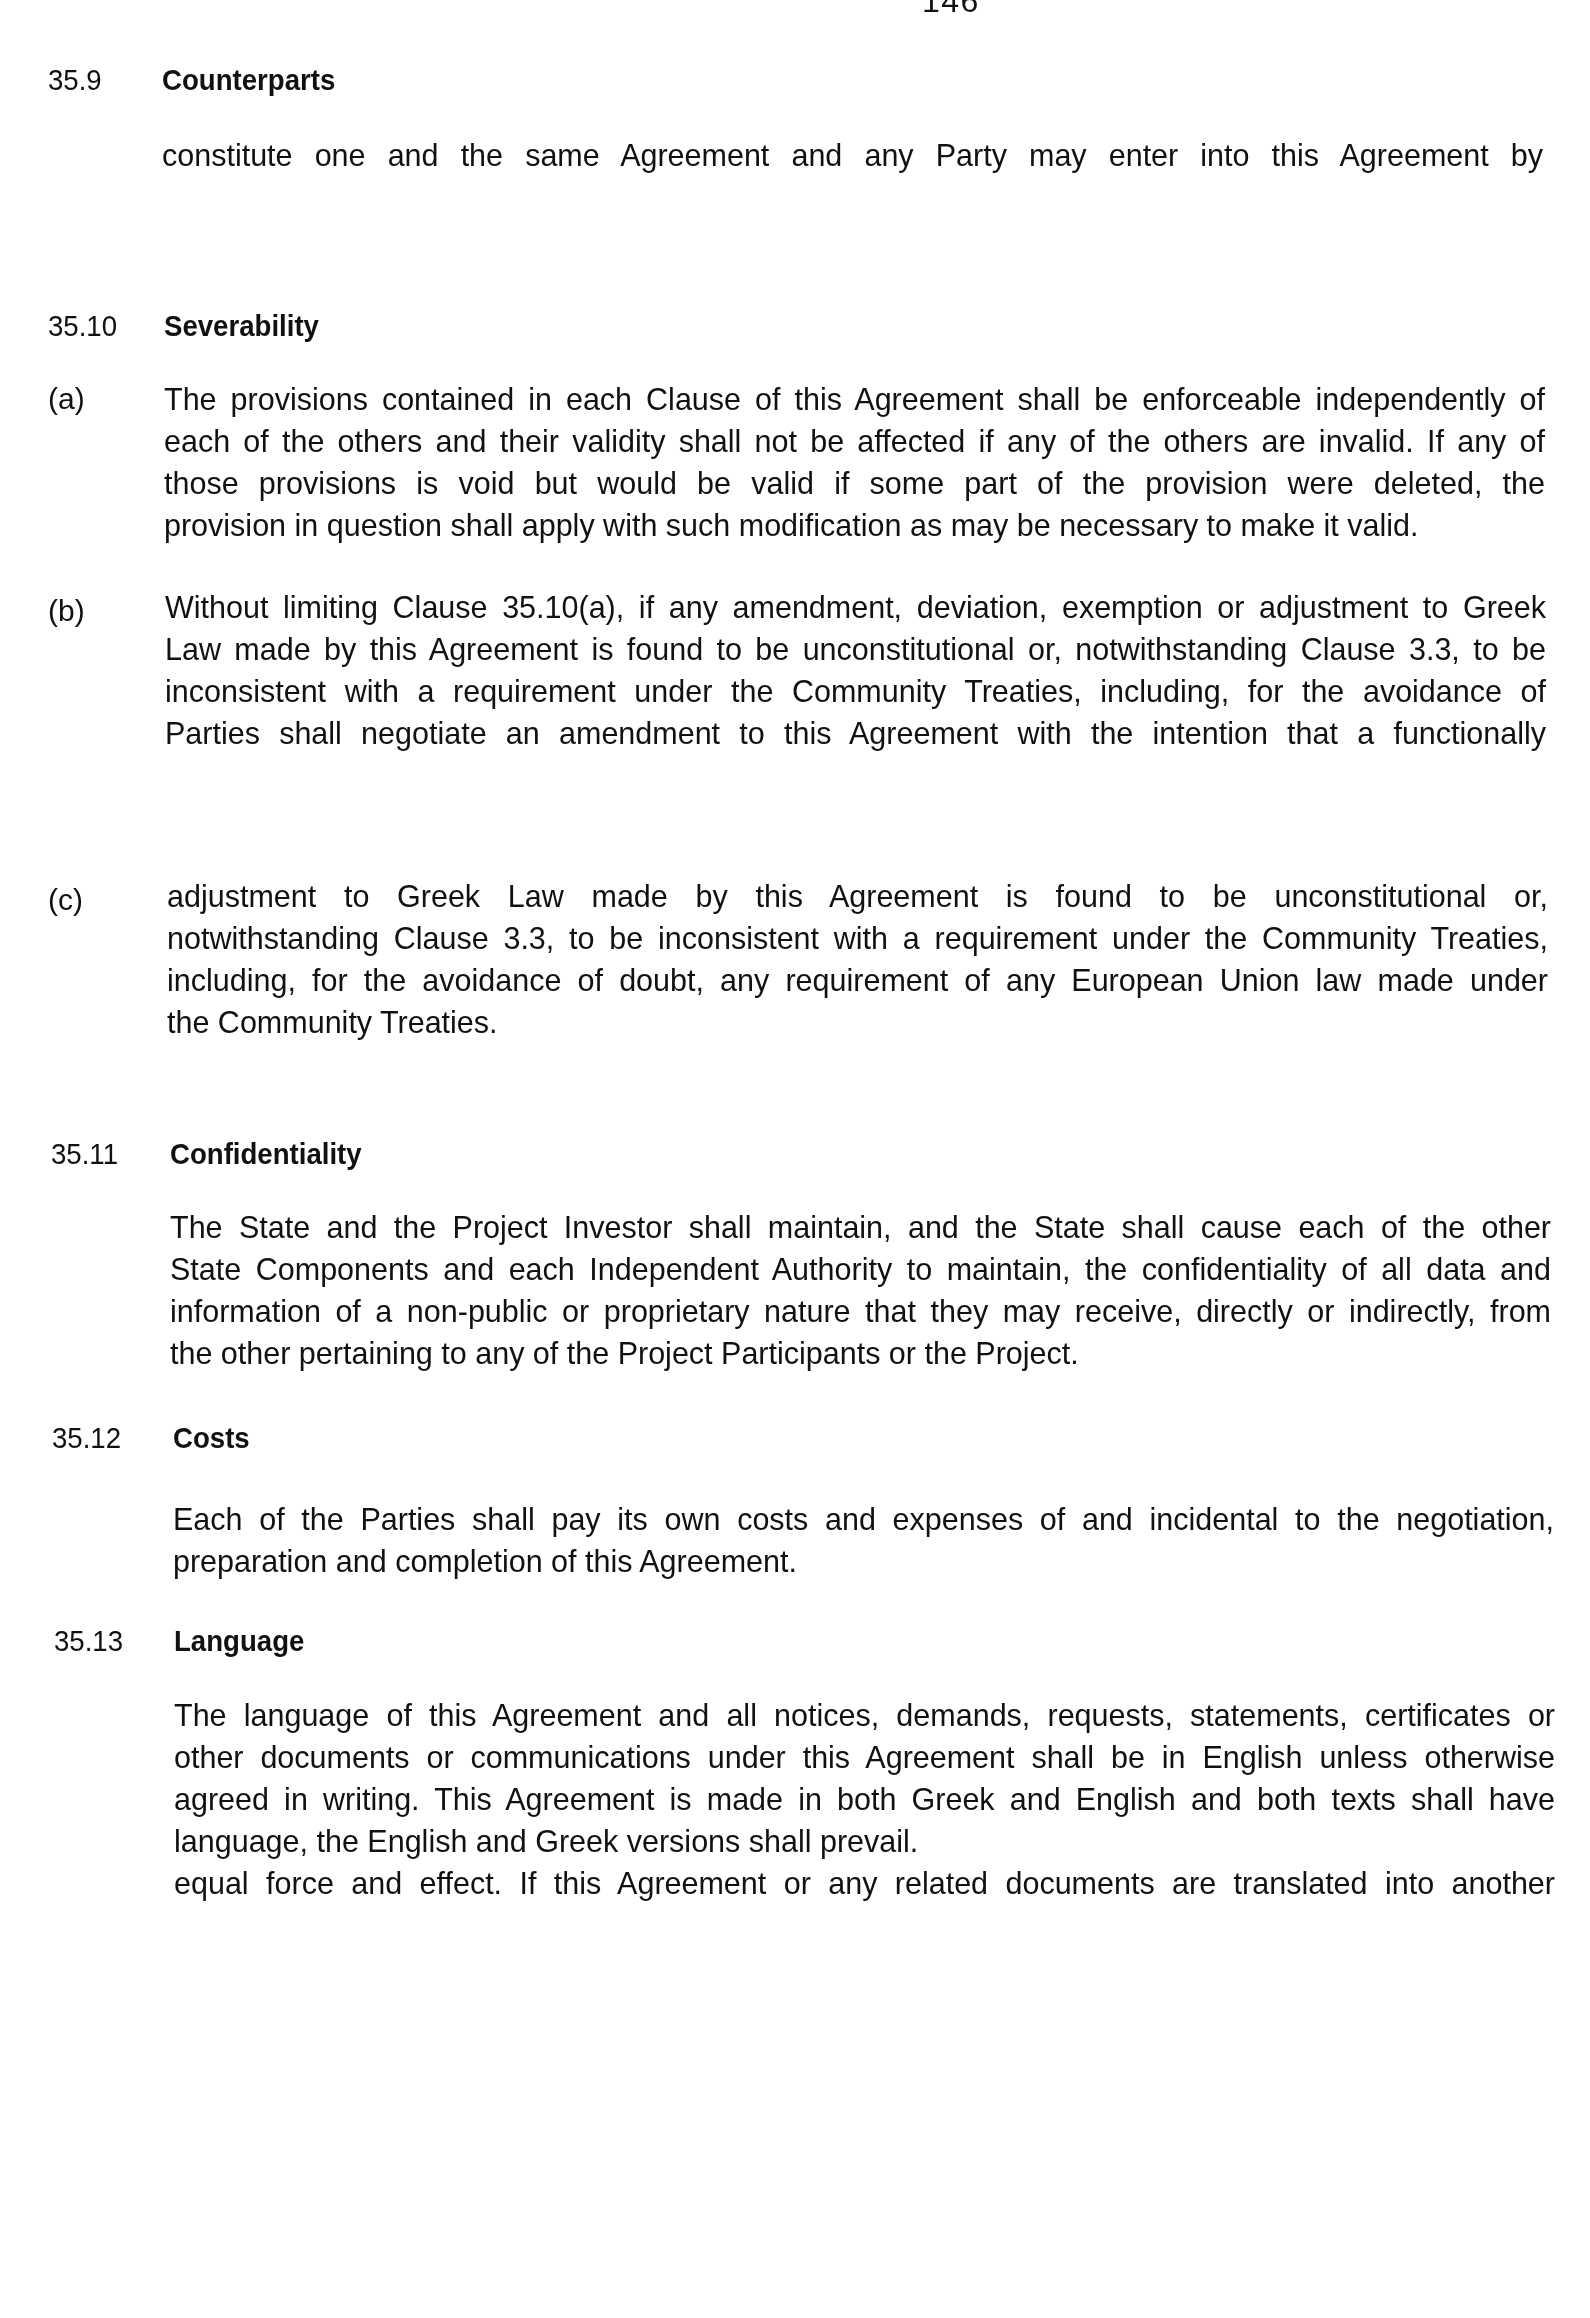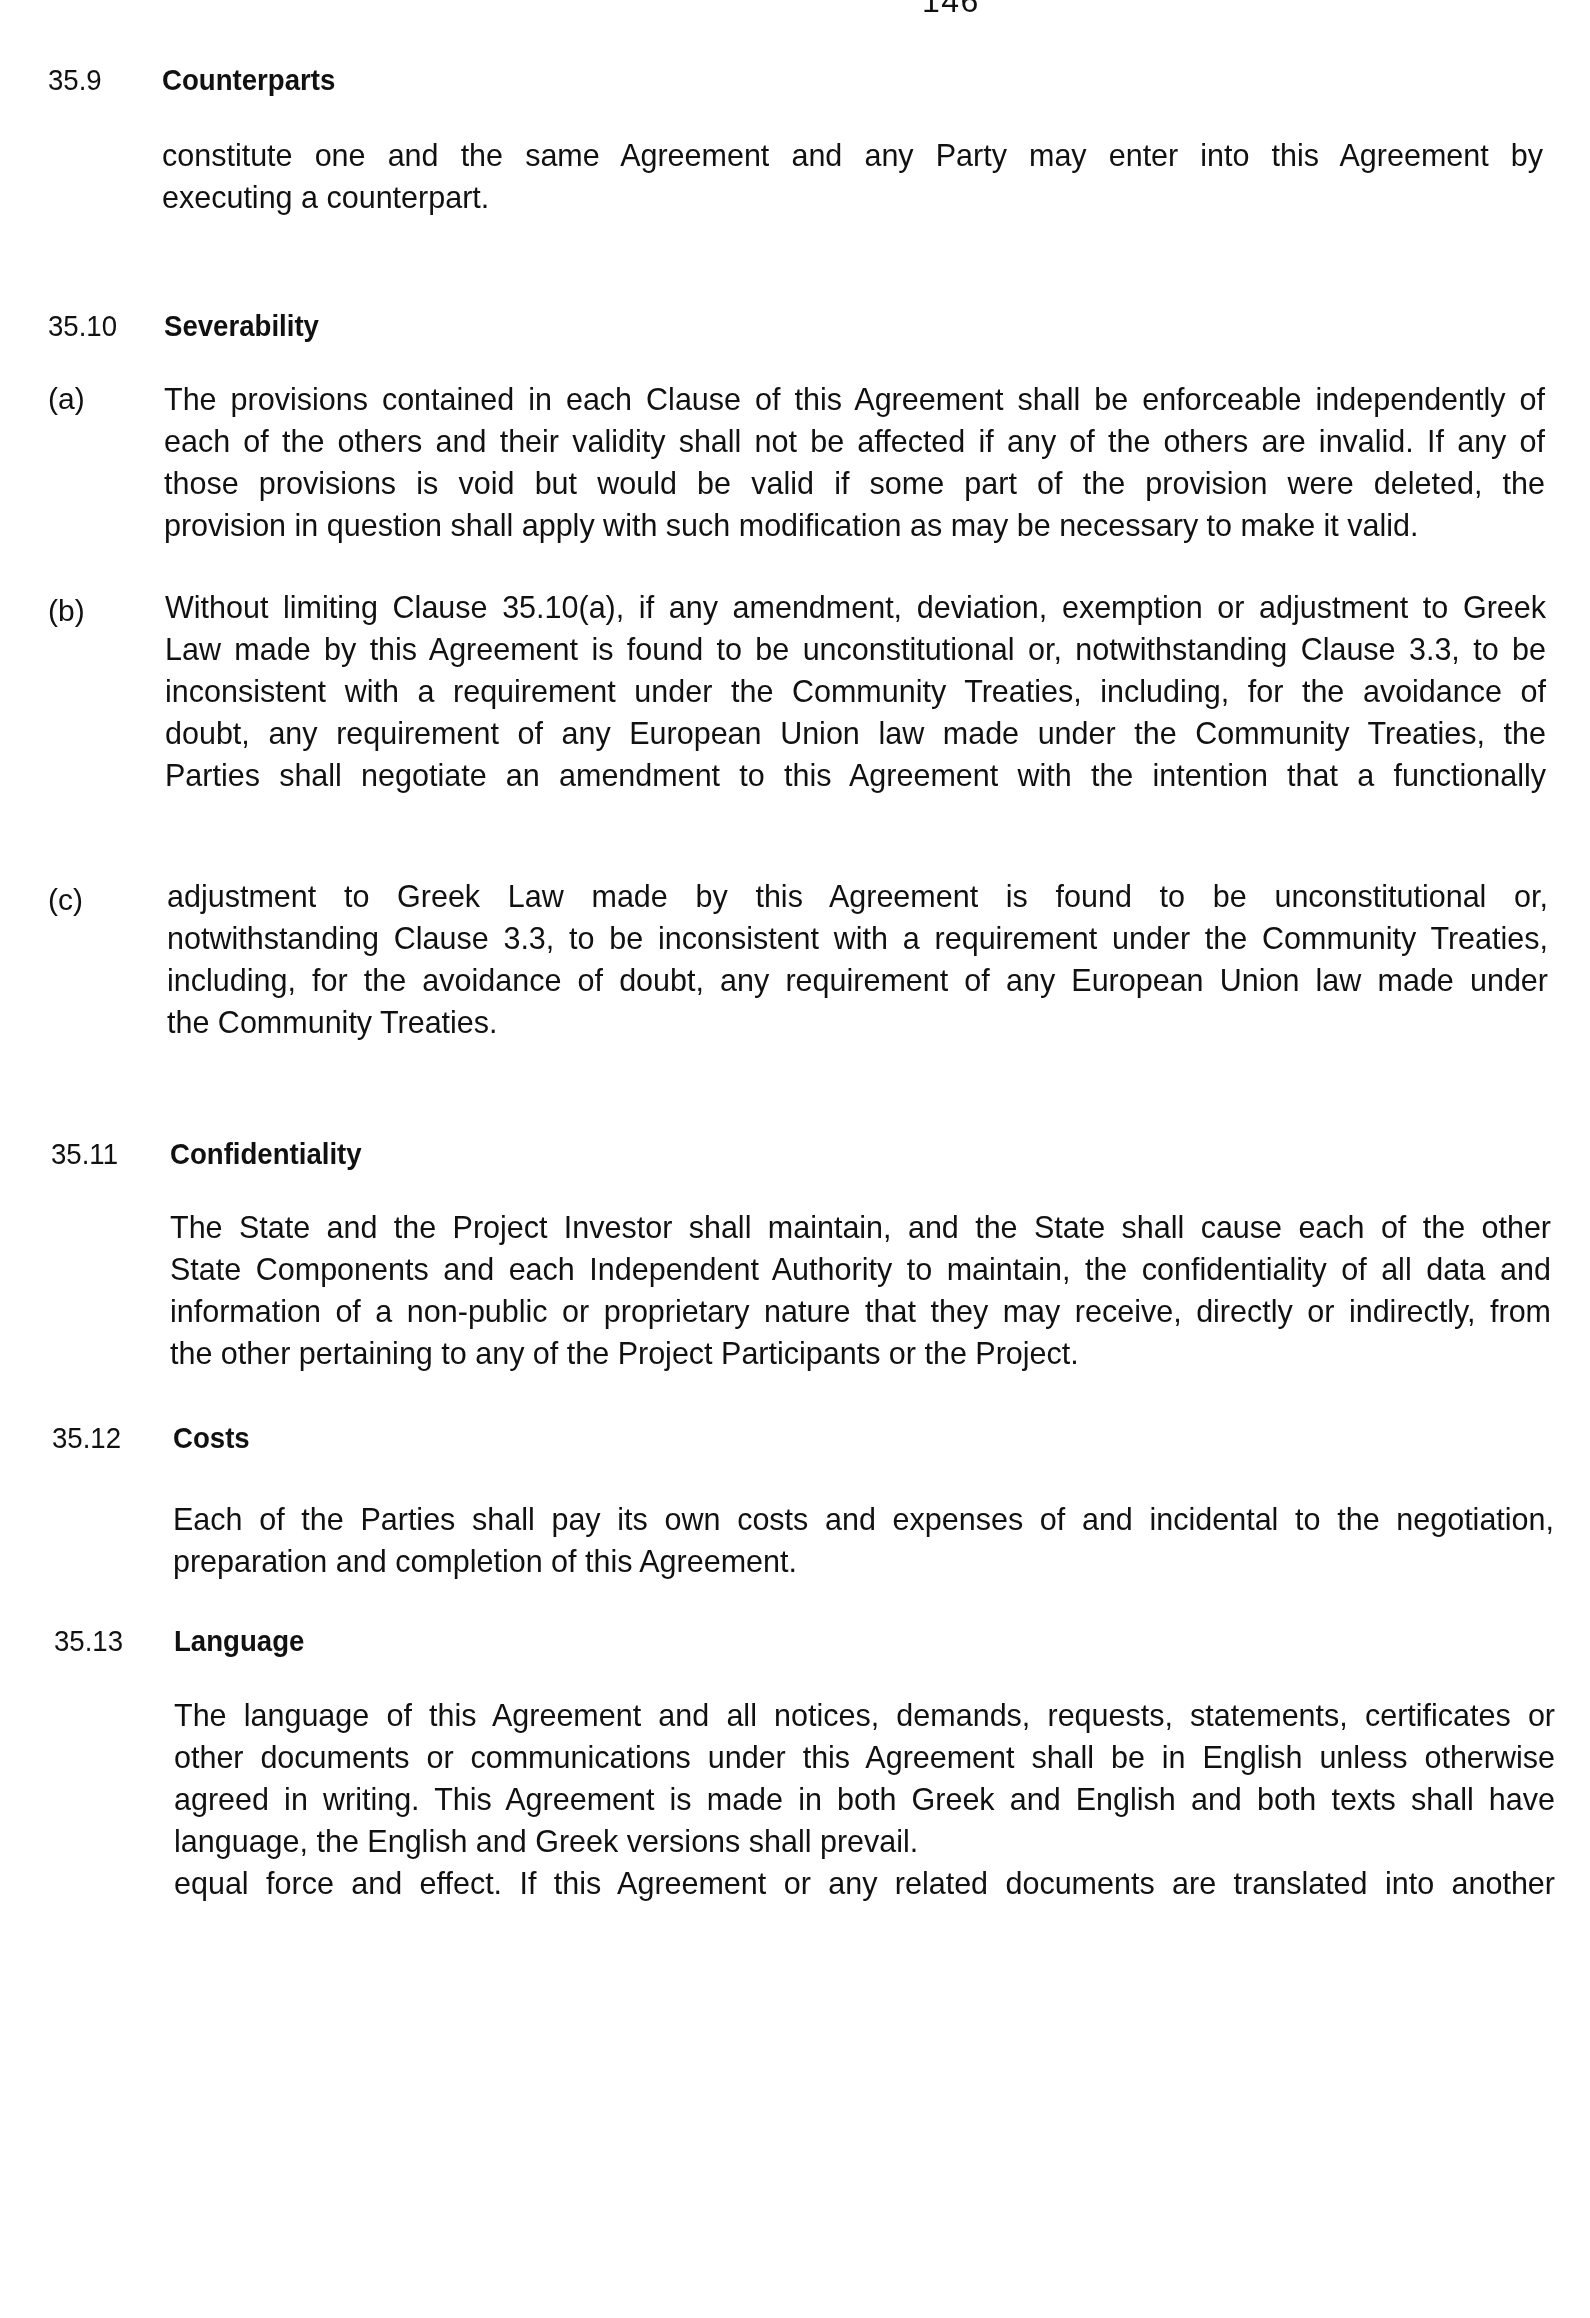--- a/index.html
+++ b/index.html
@@ -21,40 +21,38 @@
 </head>
 <body>
 
 <div class="page">
   <div class="page-number">146</div>
 
   <div class="num" style="top:63px;">35.9</div>
   <div class="heading" style="top:63px; left:162px;">Counterparts</div>
   <div class="para" style="top:134px; left:162px;">
     <div class="line"><span class="line-inner">constitute one and the same Agreement and any Party may enter into this Agreement by</span></div>
-    <div class="line last"><span class="line-inner">executing a counterpart.</span></div>
   </div>
 
   <div class="num" style="top:309px;">35.10</div>
   <div class="heading" style="top:309px; left:164px;">Severability</div>
 
   <div class="label" style="top:382px;">(a)</div>
   <div class="para" style="top:378px; left:164px;">
     <div class="line"><span class="line-inner">The provisions contained in each Clause of this Agreement shall be enforceable independently of</span></div>
     <div class="line"><span class="line-inner">each of the others and their validity shall not be affected if any of the others are invalid.  If any of</span></div>
     <div class="line"><span class="line-inner">those provisions is void but would be valid if some part of the provision were deleted, the</span></div>
     <div class="line last"><span class="line-inner">provision in question shall apply with such modification as may be necessary to make it valid.</span></div>
   </div>
 
   <div class="label" style="top:594px;">(b)</div>
   <div class="para" style="top:586px; left:165px;">
     <div class="line"><span class="line-inner">Without limiting Clause 35.10(a), if any amendment, deviation, exemption or adjustment to Greek</span></div>
     <div class="line"><span class="line-inner">Law made by this Agreement is found to be unconstitutional or, notwithstanding Clause 3.3, to be</span></div>
     <div class="line"><span class="line-inner">inconsistent with a requirement under the Community Treaties, including, for the avoidance of</span></div>
-    <div class="line"><span class="line-inner">doubt, any requirement of any European Union law made under the Community Treaties, the</span></div>
     <div class="line"><span class="line-inner">Parties shall negotiate an amendment to this Agreement with the intention that a functionally</span></div>
   </div>
 
   <div class="label" style="top:883px;">(c)</div>
   <div class="para" style="top:875px; left:167px;">
     <div class="line"><span class="line-inner">adjustment to Greek Law made by this Agreement is found to be unconstitutional or,</span></div>
     <div class="line"><span class="line-inner">notwithstanding Clause 3.3, to be inconsistent with a requirement under the Community Treaties,</span></div>
     <div class="line"><span class="line-inner">including, for the avoidance of doubt, any requirement of any European Union law made under</span></div>
     <div class="line last"><span class="line-inner">the Community Treaties.</span></div>
   </div>

